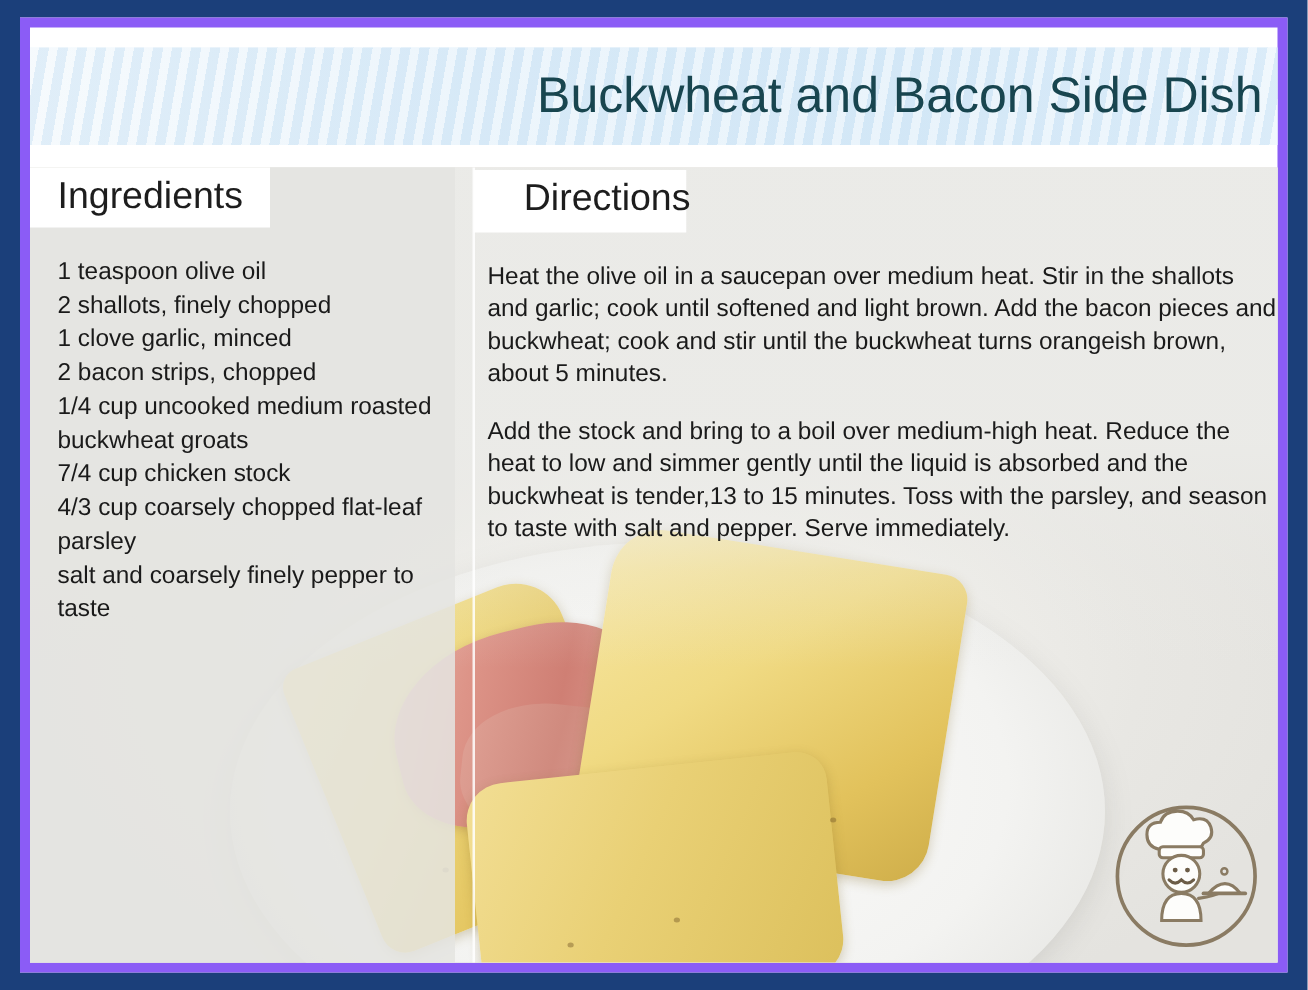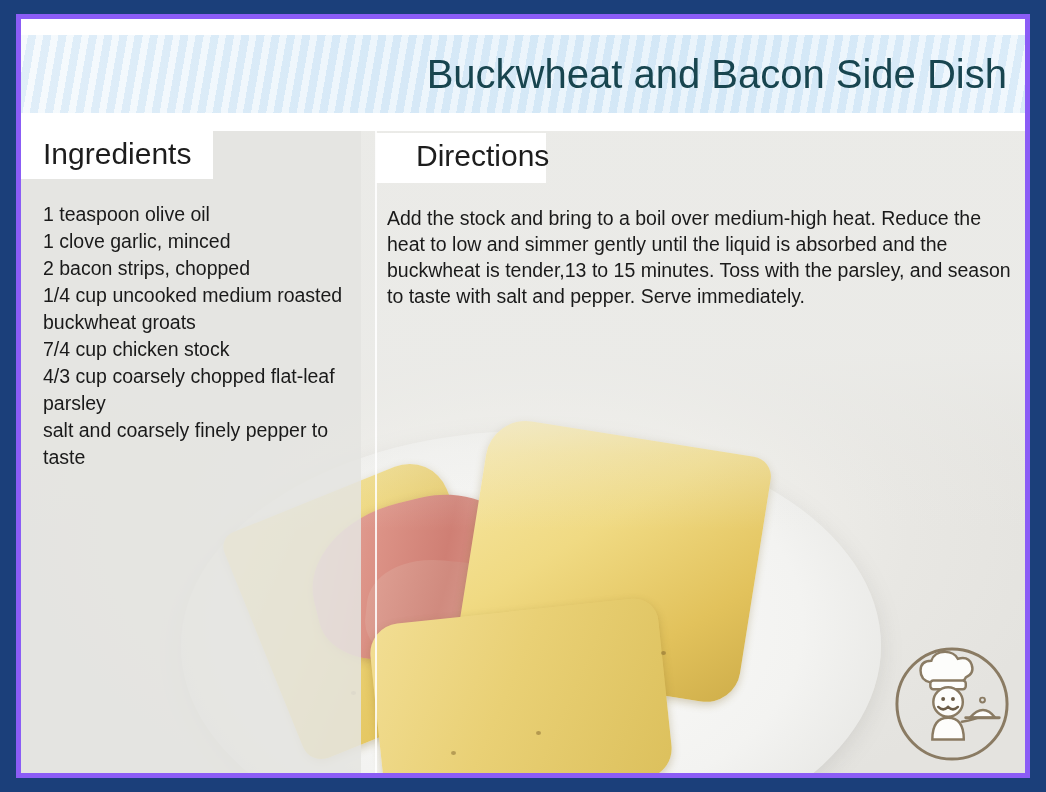--- a/index.html
+++ b/index.html
@@ -24,21 +24,21 @@
 
   
   #card {
     position: absolute;
     left: 16px;
     top: 14px;
     width: 1014px;
     height: 764px;
     background: #ffffff;
     box-sizing: border-box;
-    border: 5px solid #8b5cf6;
+    border: 8px solid #8b5cf6;
     overflow: hidden;
   }
 
   
   #title-banner {
     position: absolute;
     left: 0px;
     top: 16px;
     width: 1008px;
     height: 78px;
@@ -246,31 +246,33 @@
       <div class="speck" style="left:430px; top:620px;"></div>
       <div id="photo-wash"></div>
     </div>
 
     <div id="ingredients-panel"></div>
     <div id="col-divider"></div>
     <div id="ingredients-tab"></div>
     <div id="ingredients-heading">Ingredients</div>
     <div id="ingredients-list">
       <div>1 teaspoon olive oil</div>
+      <div>2 shallots, finely chopped</div>
       <div>1 clove garlic, minced</div>
       <div>2 bacon strips, chopped</div>
       <div>1/4 cup uncooked medium roasted buckwheat groats</div>
       <div>7/4 cup chicken stock</div>
       <div>4/3 cup coarsely chopped flat-leaf parsley</div>
       <div>salt and coarsely finely pepper to taste</div>
     </div>
 
     <div id="directions-tab"></div>
     <div id="directions-heading">Directions</div>
     <div id="directions-body">
+      <p>Heat the olive oil in a saucepan over medium heat. Stir in the shallots and garlic; cook until softened and light brown. Add the bacon pieces and buckwheat; cook and stir until the buckwheat turns orangeish brown, about 5 minutes.</p>
       <p>Add the stock and bring to a boil over medium-high heat. Reduce the heat to low and simmer gently until the liquid is absorbed and the buckwheat is tender,13 to 15 minutes. Toss with the parsley, and season to taste with salt and pepper. Serve immediately.</p>
     </div>
 
     <svg id="chef-logo" viewBox="0 0 120 120">
       <circle cx="60" cy="60" r="56" fill="none" stroke="#8a7b63" stroke-width="3"></circle>
 
       <path d="M38 38 q-10 -2 -10 -12 q0 -10 11 -10 q3 -9 14 -9 q9 0 13 7 q11 -3 14 6 q3 9 -6 13 q-2 5 -8 5 z" fill="#fdfdfb" stroke="#8a7b63" stroke-width="2.5"></path>
       <rect x="38" y="36" width="36" height="9" rx="3" fill="#fdfdfb" stroke="#8a7b63" stroke-width="2.5"></rect>
 
       <circle cx="56" cy="58" r="15" fill="#fdfdfb" stroke="#8a7b63" stroke-width="2.5"></circle>

